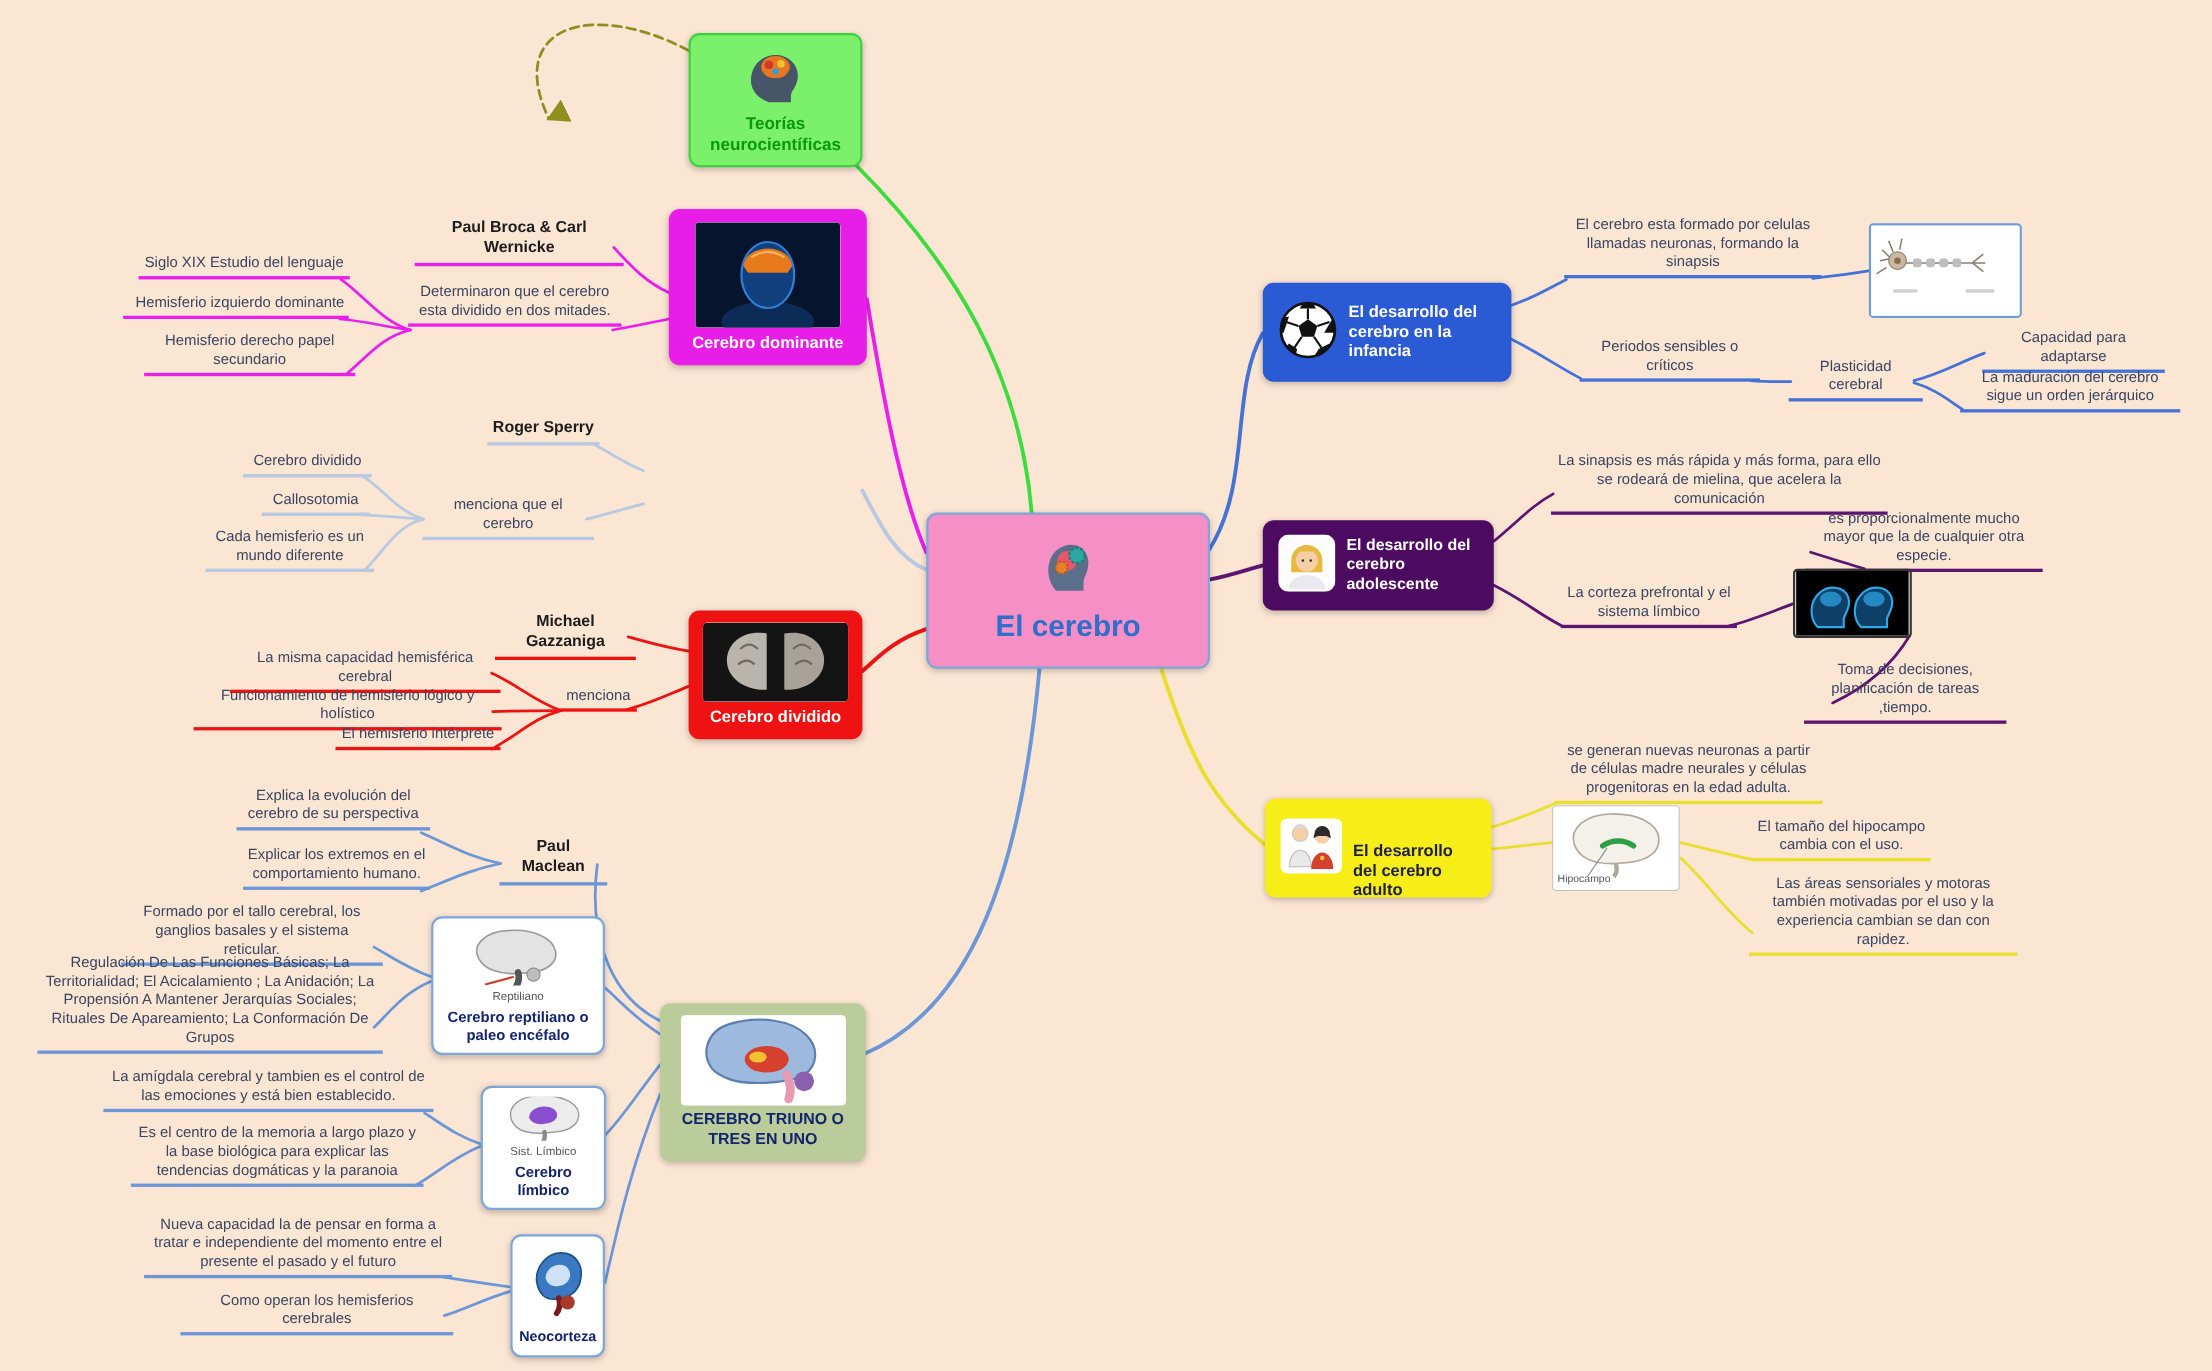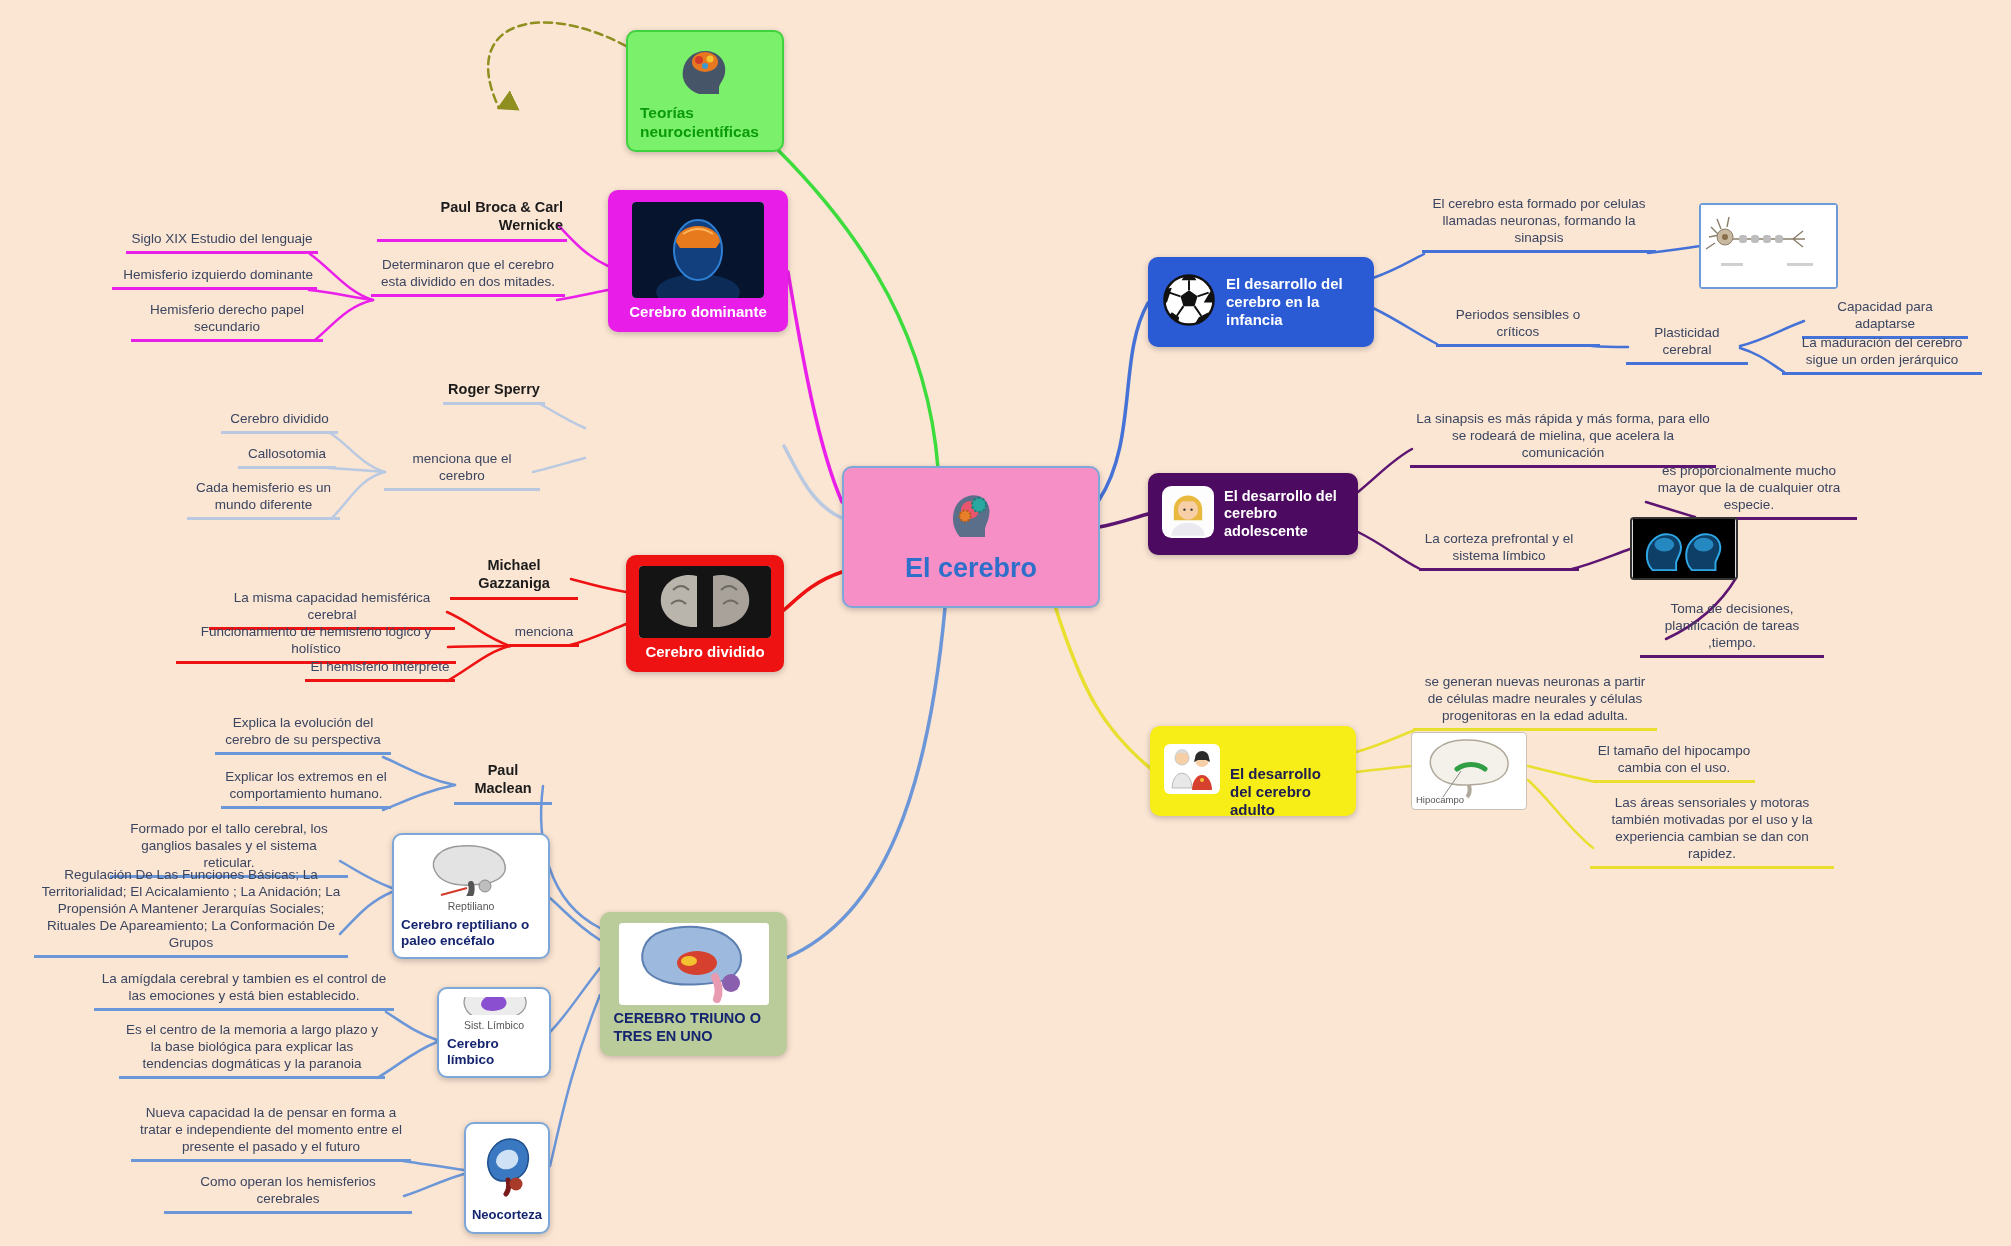--- a/index.html
+++ b/index.html
@@ -2,21 +2,21 @@
 <html><head>
 <meta charset="utf-8">
 <style>
   html,body{margin:0;padding:0;background:#fbe5d3;}
   .stage{position:relative;width:2011px;height:1246px;background:#fbe5d3;
          font-family:"Liberation Sans",sans-serif;overflow:hidden;}
   svg.wires{position:absolute;left:0;top:0;z-index:0;}
   .node{position:absolute;z-index:2;border-radius:10px;display:flex;flex-direction:column;
         align-items:center;justify-content:center;gap:5px;padding:8px;box-sizing:border-box;
         box-shadow:0 2px 6px rgba(0,0,0,.22);}
-  .node-label{font-weight:bold;line-height:1.2;}
+  .node-label{font-weight:bold;text-align:center;line-height:1.2;}
   .hnode{flex-direction:row;gap:10px;padding:10px 14px;justify-content:flex-start;}
   .imgbox{background:#fff;border-radius:4px;display:flex;align-items:center;justify-content:center;
           overflow:hidden;position:relative;}
   .tag{position:absolute;z-index:1;font-size:13.5px;line-height:1.26;color:#3a4560;
        text-align:center;padding:0 4px 4px 4px;border-bottom:3px solid #999;}
   .author{font-weight:bold;color:#1c1c1c;font-size:14.5px;}
   .u-mag{border-color:#ea1fea;} .u-gray{border-color:#b9c9e2;} .u-red{border-color:#ee1212;}
   .u-corn{border-color:#6b96d8;} .u-blue{border-color:#4472d6;} .u-pur{border-color:#5c1570;}
   .u-yel{border-color:#e8df2e;}
   .imgframe{position:absolute;z-index:1;background:#fff;border:2px solid #6b9bd8;border-radius:4px;
@@ -143,21 +143,21 @@
       <svg width="132" height="96" viewBox="0 0 132 96">
         <rect width="132" height="96" fill="#06142e"></rect>
         <ellipse cx="66" cy="90" rx="42" ry="18" fill="#0d2b57"></ellipse>
         <ellipse cx="66" cy="48" rx="24" ry="30" fill="#123f7d" stroke="#2f7fd4" stroke-width="2"></ellipse>
         <path d="M44 40 a22 16 0 0 1 44 0 l-4 6 h-36 Z" fill="#e87a1e"></path>
         <path d="M51 32 q15 -10 30 0" stroke="#ffb45a" stroke-width="2" fill="none"></path>
       </svg>
     </span>
     <div class="node-label" style="font-size:15px;color:#fff;">Cerebro dominante</div>
   </div>
-  <div class="tag author u-mag" style="left:377px;top:198px;width:182px;text-align:right;">Paul Broca &amp; Carl Wernicke</div>
+  <div class="tag author u-mag" style="left:377px;top:198px;width:182px;">Paul Broca &amp; Carl Wernicke</div>
   <div class="tag u-mag" style="left:371px;top:256px;width:186px;">Determinaron que el cerebro esta dividido en dos mitades.</div>
   <div class="tag u-mag" style="left:126px;top:230px;width:184px;">Siglo XIX Estudio del lenguaje</div>
   <div class="tag u-mag" style="left:112px;top:266px;width:197px;text-align:right;">Hemisferio izquierdo dominante</div>
   <div class="tag u-mag" style="left:131px;top:301px;width:184px;">Hemisferio derecho papel secundario</div>
 
   <div class="tag author u-gray" style="left:443px;top:380px;width:94px;">Roger Sperry</div>
   <div class="tag u-gray" style="left:384px;top:450px;width:148px;">menciona que el cerebro</div>
   <div class="tag u-gray" style="left:221px;top:410px;width:109px;">Cerebro dividido</div>
   <div class="tag u-gray" style="left:238px;top:445px;width:90px;">Callosotomia</div>
   <div class="tag u-gray" style="left:187px;top:479px;width:145px;">Cada hemisferio es un mundo diferente</div>
@@ -205,21 +205,21 @@
         <circle cx="70" cy="45" r="6" fill="#bdbdbd" stroke="#8a8a8a"></circle>
         <path d="M26 54 L52 47" stroke="#d43a2a" stroke-width="2"></path>
       </svg>
     </span>
     <div class="cap">Reptiliano</div>
     <div class="node-label" style="font-size:13.5px;color:#15246e;width:140px;">Cerebro reptiliano o paleo encéfalo</div>
   </div>
   <div class="tag u-corn" style="left:110px;top:820px;width:230px;">Formado por el tallo cerebral, los ganglios basales y el sistema reticular.</div>
   <div class="tag u-corn" style="left:34px;top:866px;width:306px;">Regulación De Las Funciones Básicas; La Territorialidad; El Acicalamiento ; La Anidación; La Propensión A Mantener Jerarquías Sociales; Rituales De Apareamiento; La Conformación De Grupos</div>
 
-  <div class="node" style="left:437px;top:987px;width:114px;height:91px;background:#fff;border:2px solid #7da7d9;">
+  <div class="node" style="left:437px;top:987px;width:114px;height:113px;background:#fff;border:2px solid #7da7d9;">
     <span class="imgbox" style="width:86px;height:52px;">
       <svg width="86" height="52" viewBox="0 0 86 52">
         <rect width="86" height="52" fill="#fff"></rect>
         <path d="M14 27 C10 16 20 6 38 5 C58 4 74 11 75 21 C76 30 68 37 54 38 L44 39 C28 40 17 36 14 27 Z" fill="#ececec" stroke="#9a9a9a" stroke-width="1.3"></path>
         <path d="M30 25 C30 16 44 12 52 17 C58 21 56 28 48 30 C40 32 32 31 30 25 Z" fill="#8a4fd0"></path>
         <path d="M44 38 q1 7 -2 10" stroke="#8a8a8a" stroke-width="4" fill="none" stroke-linecap="round"></path>
       </svg>
     </span>
     <div class="cap">Sist. Límbico</div>
     <div class="node-label" style="font-size:13.5px;color:#15246e;">Cerebro límbico</div>

